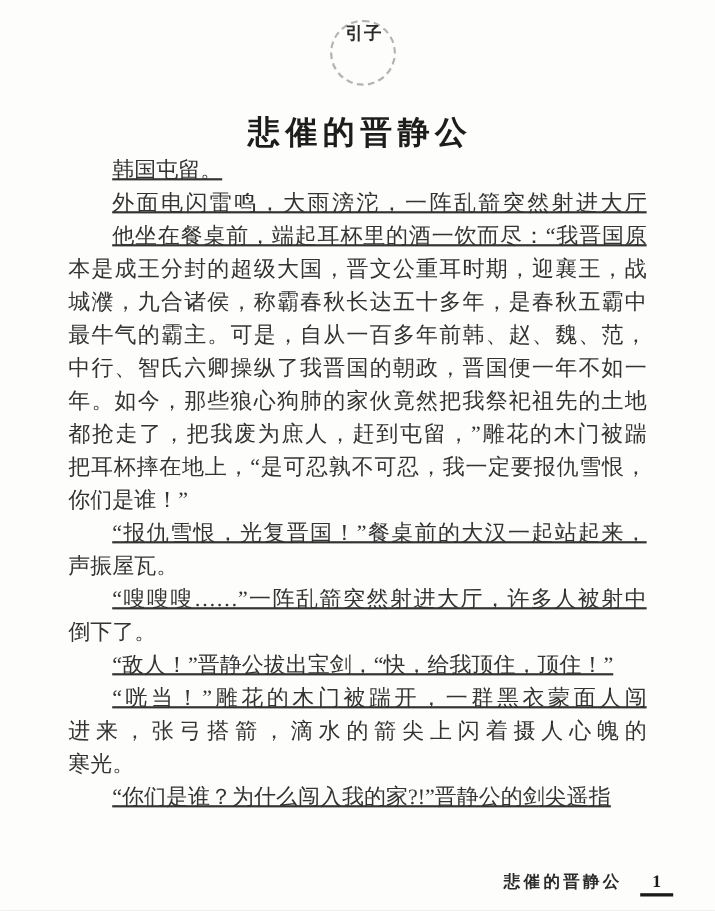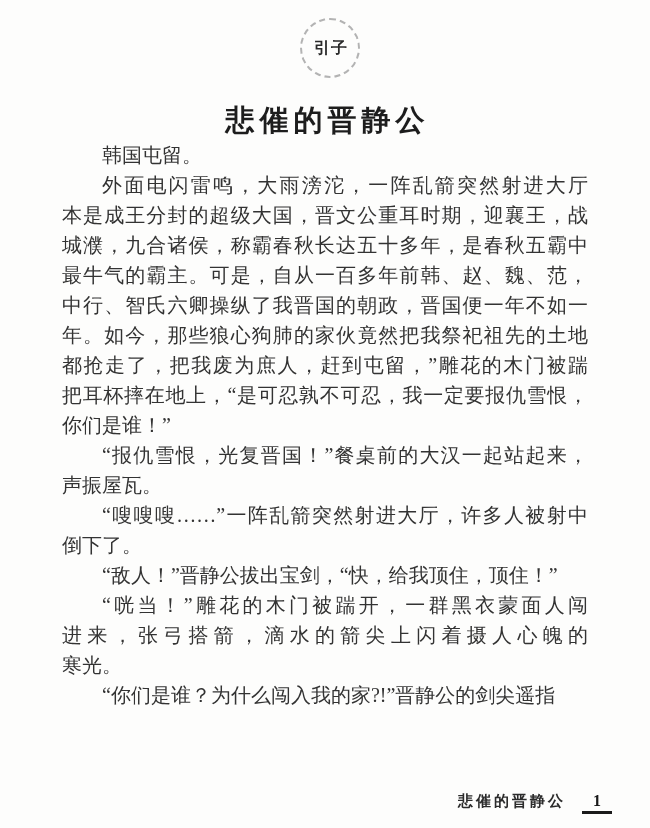--- a/index.html
+++ b/index.html
@@ -12,21 +12,21 @@
     font-family:"Liberation Serif","DejaVu Serif",serif;
     box-shadow:0 0 4px rgba(0,0,0,.15);
   }
   
   .badge {
     position:absolute; left:300px; top:18px;
     width:60px; height:60px;
     border:2px dashed #b3b3b3;
     border-radius:50%;
     box-sizing:border-box;
-    display:flex; align-items:center; justify-content:center;
+    display:flex; justify-content:center;
   }
   .badge-label {
     font-family:"DejaVu Sans","Liberation Sans",sans-serif;
     font-weight:bold; font-size:16px; color:#2a2a2a;
     letter-spacing:1px; transform:translatex(1px);
   }
   
   .title {
     position:absolute; left:0; top:82px; width:650px;
     text-align:center;
@@ -39,21 +39,21 @@
     position:absolute; left:62px; top:140px; width:526px;
     font-size:20px; color:#333333;
   }
   .body-line {
     height:30px; line-height:30px;
     text-align:justify;
     text-align-last:left;
     overflow:hidden;
   }
   .body-line.fill { text-align-last:justify; }
-  .body-line.indent { text-indent:2em; }
+  .body-line.indent { text-indent:2em;text-decoration:underline; }
   
   .footer {
     position:absolute; top:792px; right:38px;
     display:flex; align-items:baseline;
   }
   .footer-title {
     font-family:"DejaVu Sans","Liberation Sans",sans-serif;
     font-weight:bold; font-size:15px; color:#2b2b2b;
     letter-spacing:3px;
   }
@@ -71,20 +71,21 @@
 
   <div class="badge">
     <span class="badge-label">引子</span>
   </div>
 
   <h1 class="title">悲催的晋静公</h1>
 
   <div class="body-text" id="body-text">
       <div class="body-line indent">韩国屯留。</div>
       <div class="body-line indent fill">外面电闪雷鸣，大雨滂沱，一阵乱箭突然射进大厅</div>
+      <div class="body-line indent fill">他坐在餐桌前，端起耳杯里的酒一饮而尽：“我晋国原</div>
       <div class="body-line fill">本是成王分封的超级大国，晋文公重耳时期，迎襄王，战</div>
       <div class="body-line fill">城濮，九合诸侯，称霸春秋长达五十多年，是春秋五霸中</div>
       <div class="body-line fill">最牛气的霸主。可是，自从一百多年前韩、赵、魏、范，</div>
       <div class="body-line fill">中行、智氏六卿操纵了我晋国的朝政，晋国便一年不如一</div>
       <div class="body-line fill">年。如今，那些狼心狗肺的家伙竟然把我祭祀祖先的土地</div>
       <div class="body-line fill">都抢走了，把我废为庶人，赶到屯留，”雕花的木门被踹开，</div>
       <div class="body-line fill">把耳杯摔在地上，“是可忍孰不可忍，我一定要报仇雪恨，</div>
       <div class="body-line">你们是谁！”</div>
       <div class="body-line indent fill">“报仇雪恨，光复晋国！”餐桌前的大汉一起站起来，</div>
       <div class="body-line">声振屋瓦。</div>

